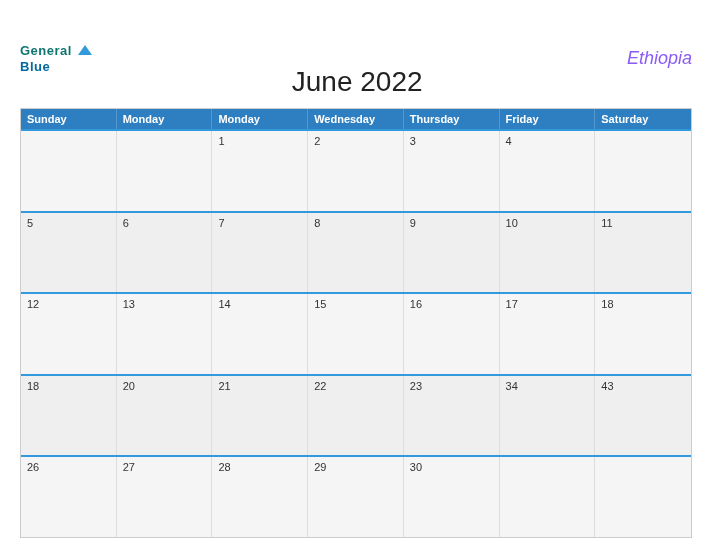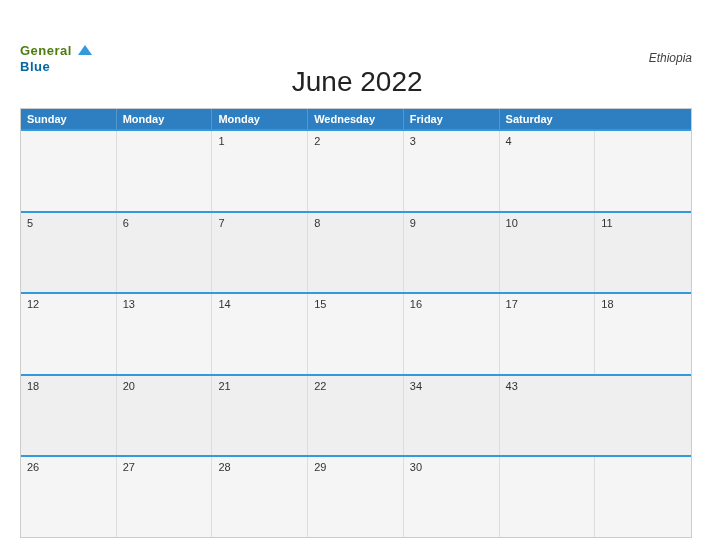--- a/index.html
+++ b/index.html
@@ -24,21 +24,21 @@
       margin-bottom: 10px;
     }
     .logo {
       display: flex;
       flex-direction: column;
       line-height: 1;
     }
     .logo-general {
       font-size: 13px;
       font-weight: bold;
-      color: #4d7c0f;
+      color: #0f766e;
       letter-spacing: 0.5px;
       text-align: center;
     }
     .logo-blue {
       font-size: 13px;
       font-weight: bold;
       color: #0369a1;
       letter-spacing: 0.5px;
     }
     .logo-triangle {
@@ -55,22 +55,22 @@
     }
     .title {
       font-size: 28px;
       font-weight: normal;
       color: #222;
       text-align: center;
       flex: 1;
       margin-top: 48px;
     }
     .country {
-      font-size: 12px;
-      color: #404040;
+      font-size: 18px;
+      color: #8b5cf6;
       font-style: italic;
       min-width: 70px;
       text-align: right;
     }
     .calendar {
       flex: 1;
       display: flex;
       flex-direction: column;
       border: 1px solid #ccc;
     }
@@ -144,20 +144,21 @@
     <div class="country">Ethiopia</div>
   </div>
 
   <div class="calendar">
 
     <div class="day-headers">
     <div class="day-header">Sunday</div>
         <div class="day-header">Monday</div>
         <div class="day-header">Monday</div>
         <div class="day-header">Wednesday</div>
+        <div class="day-header">Thursday</div>
         <div class="day-header">Friday</div>
         <div class="day-header">Saturday</div>
       </div>
 
     <div class="weeks">
     <div class="week-row">
           <div class="day-cell empty-cell"></div>
           <div class="day-cell empty-cell"></div>
           <div class="day-cell"><span class="day-num">1</span></div>
           <div class="day-cell"><span class="day-num">2</span></div>
@@ -181,20 +182,21 @@
           <div class="day-cell"><span class="day-num">15</span></div>
           <div class="day-cell"><span class="day-num">16</span></div>
           <div class="day-cell"><span class="day-num">17</span></div>
           <div class="day-cell"><span class="day-num">18</span></div>
         </div>
         <div class="week-row">
           <div class="day-cell"><span class="day-num">18</span></div>
           <div class="day-cell"><span class="day-num">20</span></div>
           <div class="day-cell"><span class="day-num">21</span></div>
           <div class="day-cell"><span class="day-num">22</span></div>
+          <div class="day-cell"><span class="day-num">23</span></div>
           <div class="day-cell"><span class="day-num">34</span></div>
           <div class="day-cell"><span class="day-num">43</span></div>
         </div>
         <div class="week-row">
           <div class="day-cell"><span class="day-num">26</span></div>
           <div class="day-cell"><span class="day-num">27</span></div>
           <div class="day-cell"><span class="day-num">28</span></div>
           <div class="day-cell"><span class="day-num">29</span></div>
           <div class="day-cell"><span class="day-num">30</span></div>
           <div class="day-cell empty-cell"></div>

